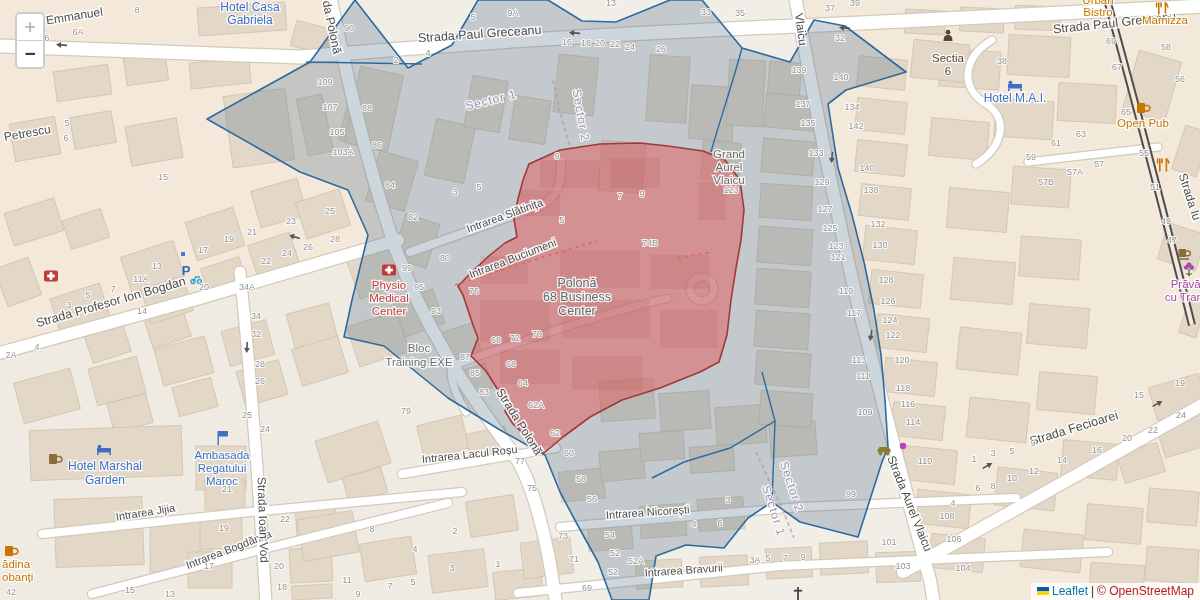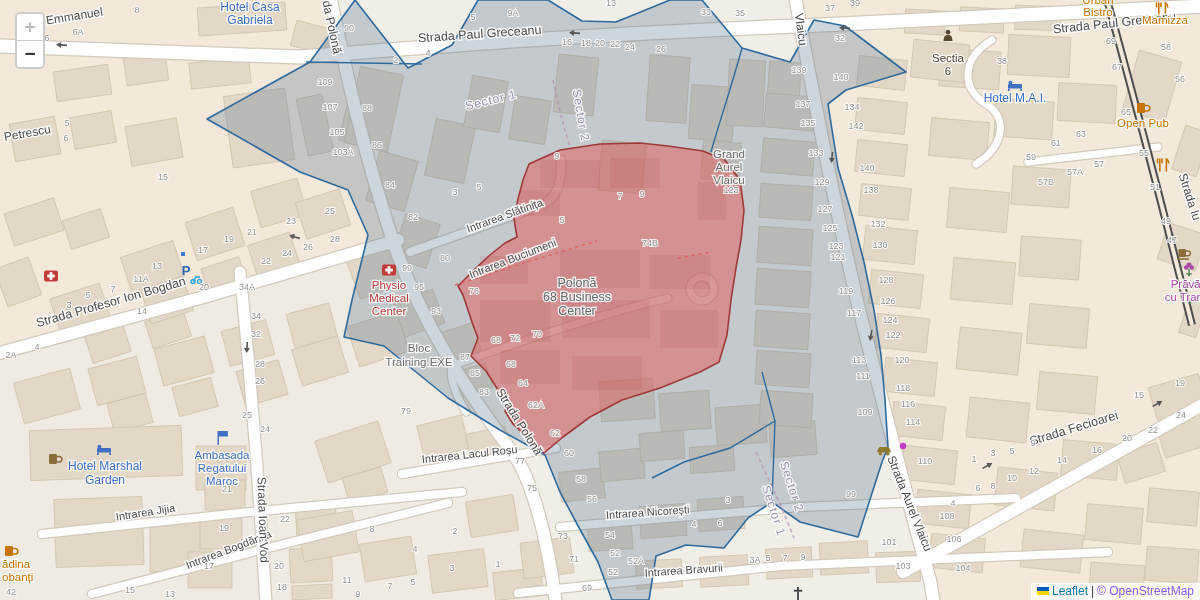--- a/index.html
+++ b/index.html
@@ -629,14 +629,14 @@
         <text x="1139" y="398" paint-order="stroke" stroke="#ffffff" stroke-opacity="0.85" stroke-width="2">15</text>
         <text x="1180" y="386" paint-order="stroke" stroke="#ffffff" stroke-opacity="0.85" stroke-width="2">19</text>
       </g>
     </svg>
 
   <div class="zoomctl">
     <div class="zbtn disabled">+</div>
     <div class="zbtn">−</div>
   </div>
 
-  <div class="attrib"><span class="uaflag"></span><a href="#" class="leaflet-link">Leaflet</a><span class="sep">|</span><a href="#" style="color:#8b5cf6">© OpenStreetMap</a></div>
+  <div class="attrib"><span class="uaflag"></span><a href="#" class="leaflet-link">Leaflet</a><span class="sep">|</span><a href="#" style="color:#b91c1c">© OpenStreetMap</a></div>
 </div>
 
 </body></html>

